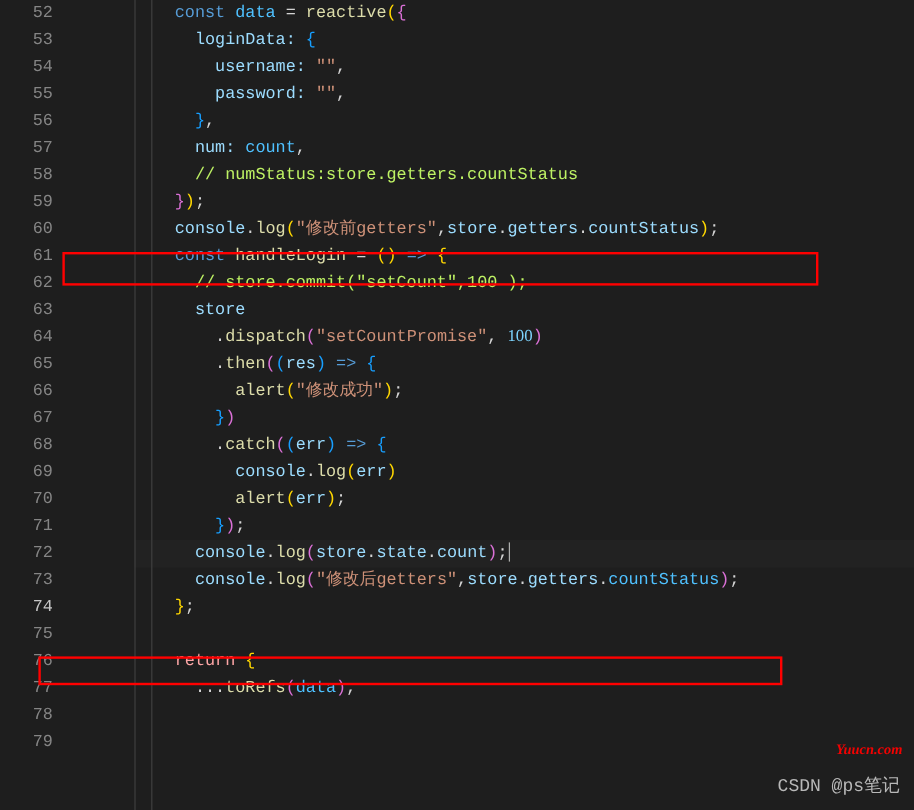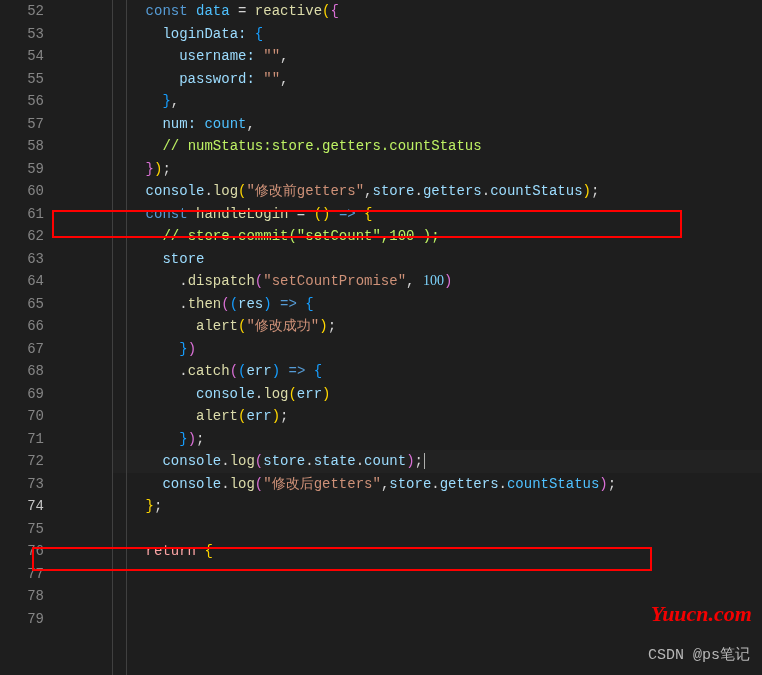--- a/index.html
+++ b/index.html
@@ -57,25 +57,25 @@
     position: absolute;
     border: 2px solid #ff0000;
     pointer-events: none;
     z-index: 10;
   }
   .hl1 { left: 52px; top: 210px; width: 630px; height: 28px; }
   .hl2 { left: 32px; top: 547px; width: 620px; height: 24px; }
   .watermark {
     position: absolute;
     right: 10px;
-    bottom: 50px;
+    bottom: 40px;
     color: #ff0000;
     font-family: Georgia, serif;
     font-style: italic;
-    font-size: 22px;
+    font-size: 12px;
     font-weight: bold;
     opacity: 0.95;
     z-index: 20;
   }
   .csdn {
     position: absolute;
     right: 12px;
     bottom: 8px;
     color: #b8b8b8;
     font-size: 15px;
@@ -144,20 +144,21 @@
       <div class="line">        <span class="b">}</span><span class="m">)</span></div>
       <div class="line">        <span class="p">.</span><span class="fn">catch</span><span class="m">(</span><span class="b">(</span><span class="var">err</span><span class="b">)</span> <span class="kw">=&gt;</span> <span class="b">{</span></div>
       <div class="line">          <span class="var">console</span><span class="p">.</span><span class="fn">log</span><span class="y">(</span><span class="var">err</span><span class="y">)</span></div>
       <div class="line">          <span class="fn">alert</span><span class="y">(</span><span class="var">err</span><span class="y">)</span><span class="p">;</span></div>
       <div class="line">        <span class="b">}</span><span class="m">)</span><span class="p">;</span></div>
       <div class="line current">      <span class="var">console</span><span class="p">.</span><span class="fn">log</span><span class="m">(</span><span class="var">store</span><span class="p">.</span><span class="var">state</span><span class="p">.</span><span class="var">count</span><span class="m">)</span><span class="p">;<span class="cursor"></span></span></div>
       <div class="line">      <span class="var">console</span><span class="p">.</span><span class="fn">log</span><span class="m">(</span><span class="str">"修改后getters"</span><span class="p">,</span><span class="var">store</span><span class="p">.</span><span class="var">getters</span><span class="p">.</span><span class="const">countStatus</span><span class="m">)</span><span class="p">;</span></div>
       <div class="line">    <span class="y">}</span><span class="p">;</span></div>
       <div class="line"></div>
       <div class="line">    <span class="kw2">return</span> <span class="y">{</span></div>
+      <div class="line">      <span class="p">...</span><span class="fn">toRefs</span><span class="m">(</span><span class="const">data</span><span class="m">)</span><span class="p">,</span></div>
     </div>
 </div>
 
 <div class="highlight-box hl1"></div>
 <div class="highlight-box hl2"></div>
 
 <div class="watermark">Yuucn.com</div>
 <div class="csdn">CSDN @ps笔记</div>
 
 </body></html>

